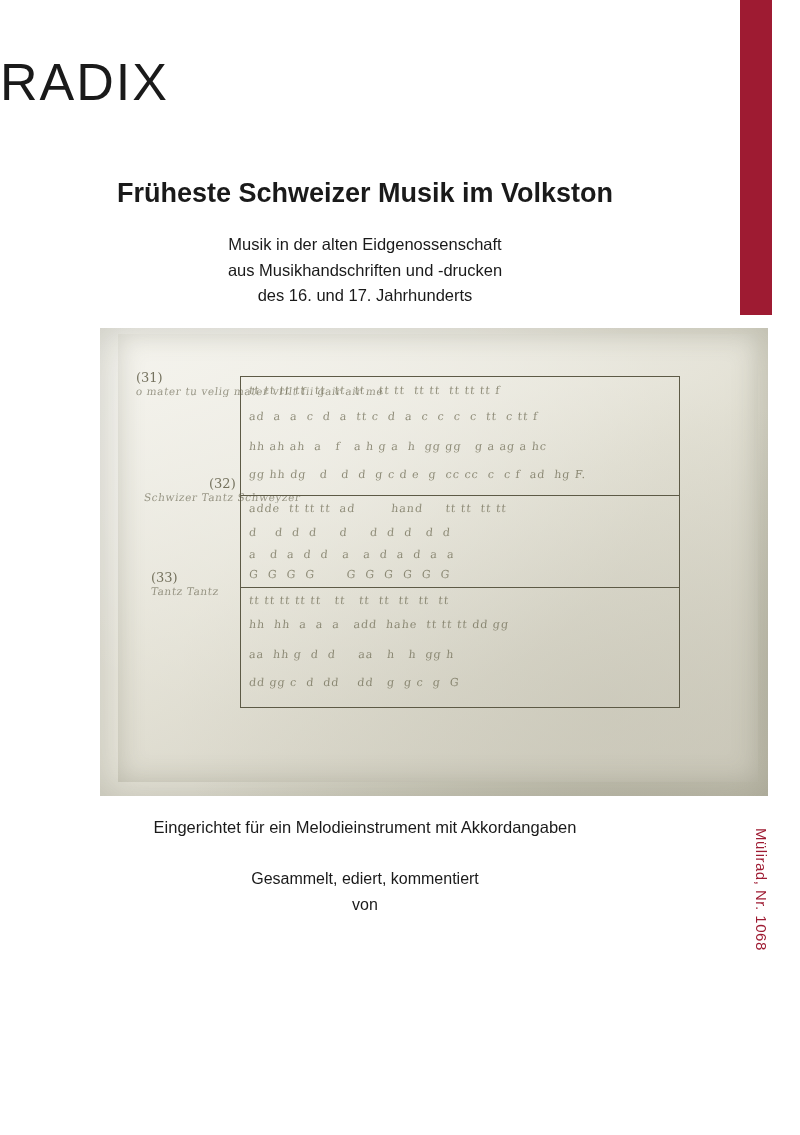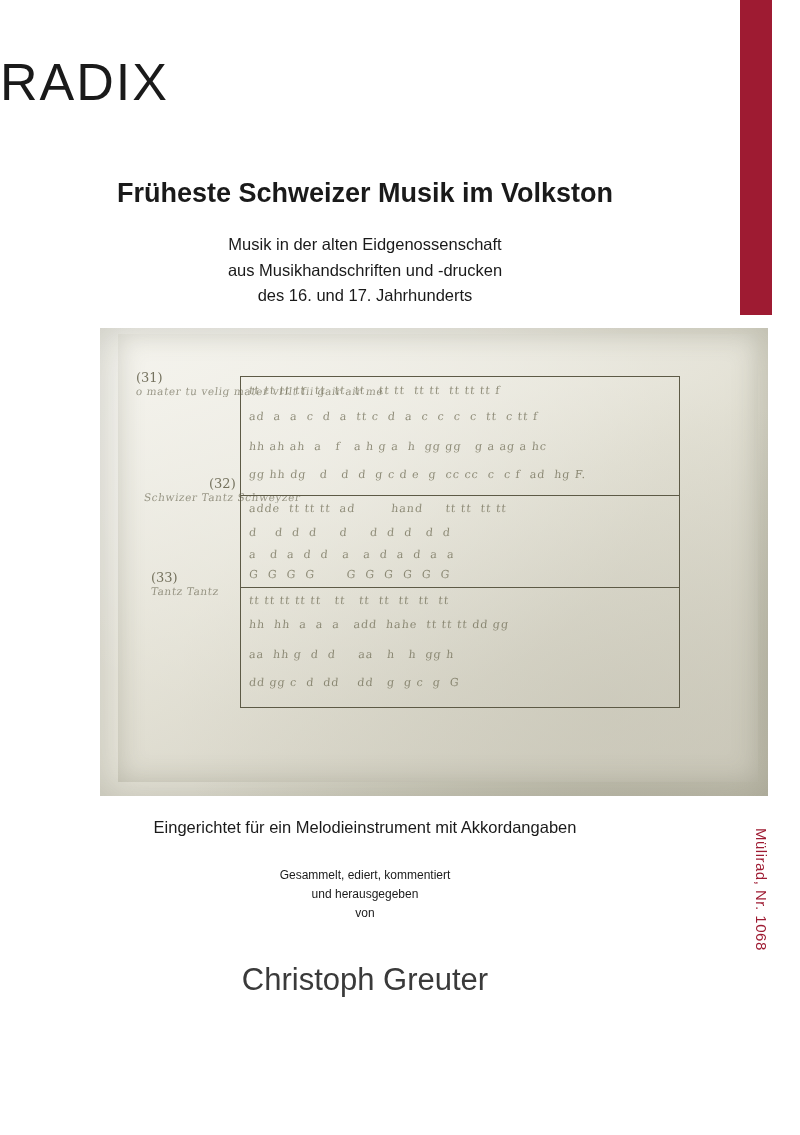--- a/index.html
+++ b/index.html
@@ -153,21 +153,21 @@
     width: 730px;
     text-align: center;
     font-size: 16.5px;
   }
   .credit-block {
     position: absolute;
     top: 866px;
     left: 0;
     width: 730px;
     text-align: center;
-    font-size: 12px;
+    font-size: 16px;
     line-height: 1.6;
   }
   .author {
     position: absolute;
     top: 962px;
     left: 0;
     width: 730px;
     text-align: center;
     font-size: 31px;
     color: #3a3a3a;
@@ -239,19 +239,17 @@
         <div class="scribble" style="left:8px; top:298px;">dd gg c  d  dd    dd   g  g c  g  G</div>
       </div>
 
     </div>
   </div>
 
   <div class="credit-line">Eingerichtet für ein Melodieinstrument mit Akkordangaben</div>
 
   <div class="credit-block">
     <div>Gesammelt, ediert, kommentiert</div>
-    <div>und herausgegeben</div>
     <div>von</div>
   </div>
 
-  <div class="author">Christoph Greuter</div>
 
 </div>
 
 </body></html>

